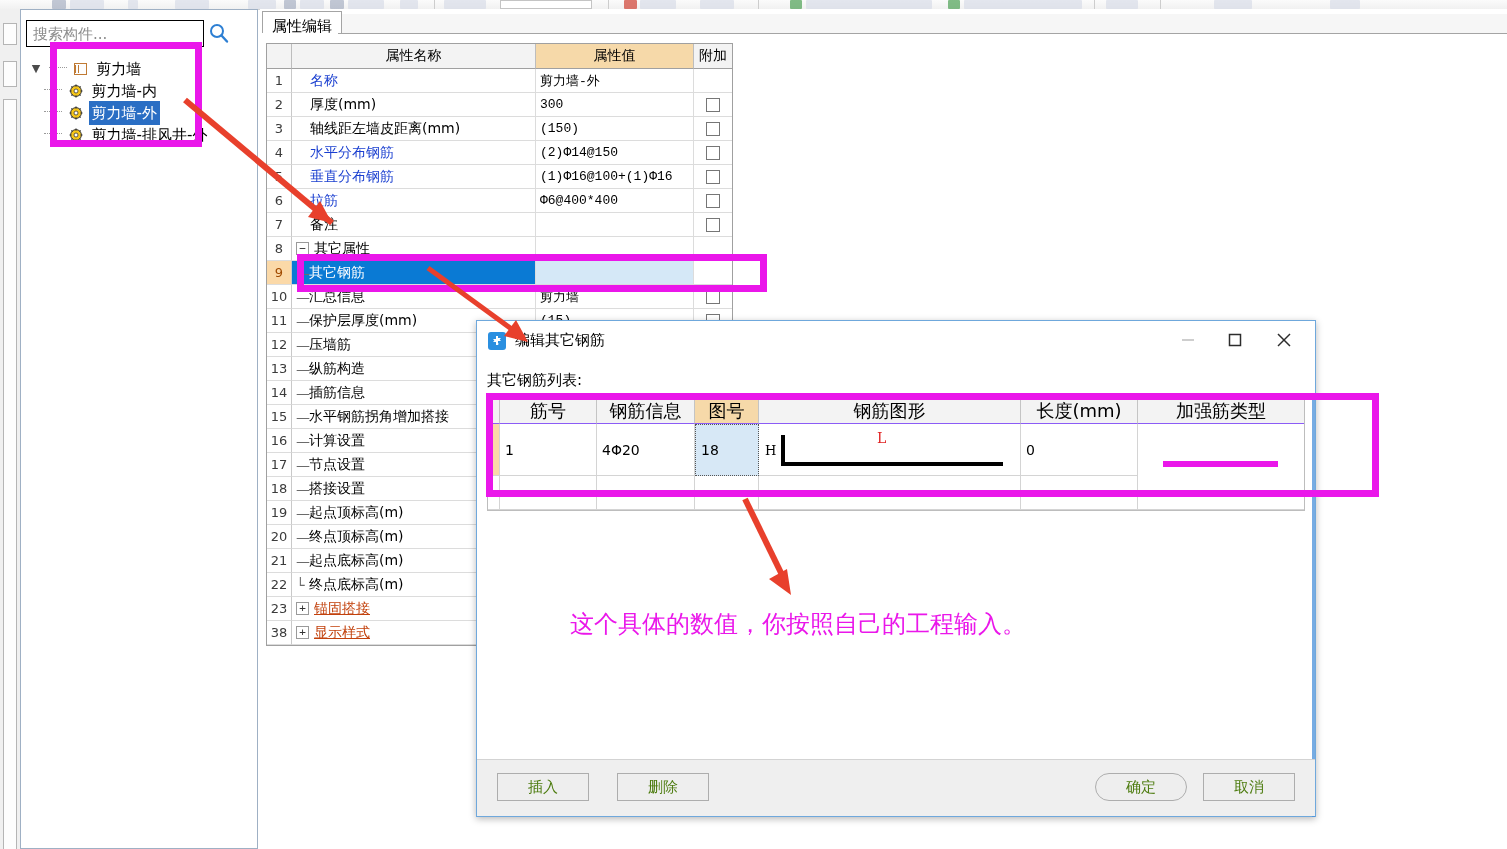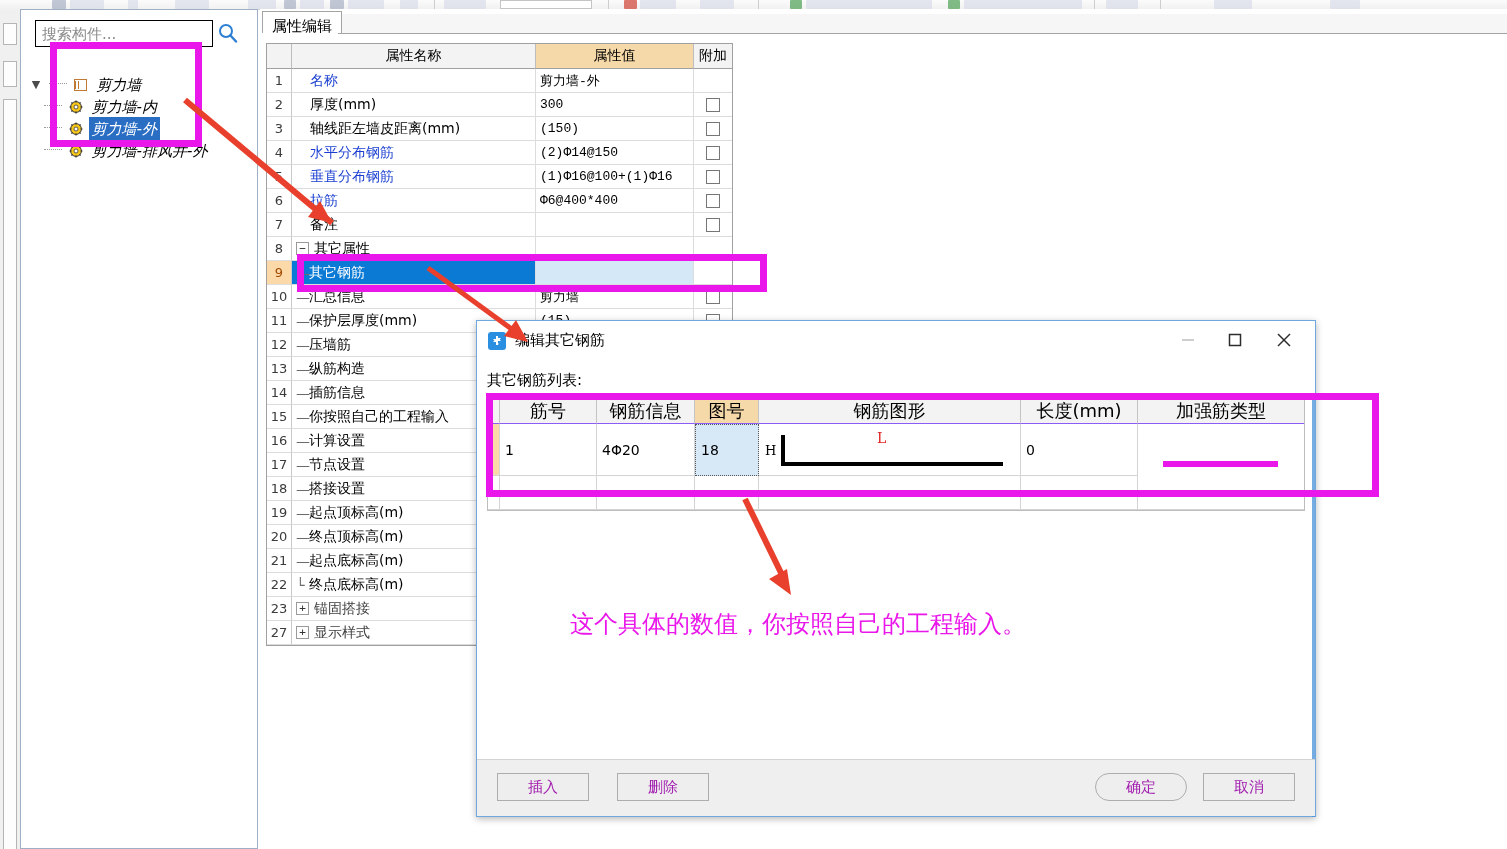--- a/index.html
+++ b/index.html
@@ -30,33 +30,33 @@
   }
   #left-outer-frame{
     position:absolute;left:20px;top:0px;width:238px;height:840px;
     background:#ffffff;border:1px solid #9fb0c4;box-sizing:border-box;
   }
   #left-rail{
     position:absolute;left:0;top:0;width:20px;height:840px;background:#f0f0f0;
   }
   .rail-box{position:absolute;left:3px;width:14px;background:#fdfdfd;border:1px solid #b5b5b5;box-sizing:border-box;}
 
-  #search-row{position:absolute;left:26px;top:11px;width:202px;height:27px;margin-left:9px;}
+  #search-row{position:absolute;left:26px;top:11px;width:202px;height:27px;}
   #search-input{
     position:absolute;left:0;top:0;width:178px;height:27px;box-sizing:border-box;
     border:1px solid #000;background:#fff;color:#8c8c8c;font-size:15px;
     padding:0 6px;line-height:25px;font-family:"DejaVu Sans",sans-serif;
     outline:none;
   }
   #search-input::placeholder{color:#8c8c8c;opacity:1;}
   #search-icon{
     position:absolute;left:182px;top:2px;width:22px;height:22px;cursor:pointer;
   }
 
-  #tree{position:absolute;left:28px;top:64px;width:206px;font-style:italic;}
+  #tree{position:absolute;left:28px;top:48px;width:206px;}
   .tree-row{position:relative;height:22px;line-height:22px;white-space:nowrap;font-size:15px;}
   .tree-row .expander{display:inline-block;width:16px;text-align:center;color:#4b4b4b;font-size:11px;vertical-align:middle;}
   .tree-row .dots{display:inline-block;width:18px;height:1px;vertical-align:middle;
      border-top:1px dotted #9a9a9a;margin-right:0px;position:relative;top:-1px;}
   .tree-row .ic{display:inline-block;width:17px;height:15px;vertical-align:-3px;position:relative;}
   .tree-label{display:inline-block;vertical-align:middle;padding:1px 3px;font-size:15px;letter-spacing:0px;}
   .tree-row.selected .tree-label{background:#2a6ec4;color:#fff;}
   
   .ic.folder:before{content:"";position:absolute;left:2px;top:1px;width:13px;height:12px;
     background:#fdfdfd;border:1px solid #c07a33;box-sizing:border-box;}
@@ -106,21 +106,21 @@
   .pg-row.sel .cell.c-num{background:#fbd9a8;color:#a14a00;}
   .pg-row.sel .cell.c-name{background:#0a7ad4;color:#fff;}
   .pg-row.sel .cell.c-val{background:#d5e8f7;}
   .pg-row.sel .cell.c-att{background:#fff;}
   .chk{width:14px;height:14px;border:1px solid #767676;background:#fff;box-sizing:border-box;}
   .ind{display:inline-block;width:14px;}
   .dash{display:inline-block;width:13px;color:#6b6b6b;}
   .pmbox{display:inline-block;width:13px;height:13px;line-height:11px;text-align:center;
      border:1px solid #9a9a9a;background:#fff;font-size:11px;color:#333;margin-right:5px;
      vertical-align:middle;box-sizing:border-box;font-family:"DejaVu Sans Mono",monospace;}
-  .gray-txt{color:#404040;}
+  .gray-txt{color:#c2410c;text-decoration:underline;}
 
   
   #dialog{
     position:absolute;left:476px;top:320px;width:840px;height:497px;
     background:#fff;border:1px solid #6fa8dc;box-sizing:border-box;
     box-shadow:0 2px 7px rgba(0,0,0,.28);
   }
   #dlg-title{height:38px;position:relative;background:#fff;border-bottom:1px solid #e6e6e6;}
   #dlg-icon{position:absolute;left:11px;top:11px;width:18px;height:18px;border-radius:3px;
     background:#2a8fe0;}
@@ -158,21 +158,21 @@
   #shape-L{position:absolute;left:118px;top:6px;font-size:14px;color:#e02020;font-family:"DejaVu Serif",serif;}
   #shape-v{position:absolute;left:22px;top:11px;width:4px;height:31px;background:#000;}
   #shape-h{position:absolute;left:22px;top:38px;width:222px;height:4px;background:#000;}
 
   #dlg-foot{
     position:absolute;left:0;bottom:0;width:838px;height:56px;background:#efefef;
     border-top:1px solid #d3d3d3;
   }
   .dbtn{
     position:absolute;top:13px;height:28px;width:92px;background:#eeeeee;
-    border:1px solid #adadad;box-sizing:border-box;font-size:15px;color:#a21caf;
+    border:1px solid #adadad;box-sizing:border-box;font-size:15px;color:#4d7c0f;
     display:flex;align-items:center;justify-content:center;cursor:pointer;
     font-family:"DejaVu Sans",sans-serif;
   }
   #btn-insert{left:20px;} #btn-delete{left:140px;}
   #btn-ok{right:128px;border-radius:14px;} #btn-cancel{right:20px;}
 
   
   #dlg-scroll{position:absolute;right:0;top:38px;width:3px;height:420px;background:#4a90d9;opacity:.75;}
 
   
@@ -466,21 +466,21 @@
             <span class="dash">—</span>
             <span>插筋信息</span>
           </div>
           <div class="cell c-val"></div>
           <div class="cell c-att"></div>
         </div>
         <div class="pg-row">
           <div class="cell c-num">15</div>
           <div class="cell c-name">
             <span class="dash">—</span>
-            <span>你按照自己的工程输入</span>
+            <span>水平钢筋拐角增加搭接</span>
           </div>
           <div class="cell c-val"></div>
           <div class="cell c-att"></div>
         </div>
         <div class="pg-row">
           <div class="cell c-num">16</div>
           <div class="cell c-name">
             <span class="dash">—</span>
             <span>计算设置</span>
           </div>
@@ -544,21 +544,21 @@
         <div class="pg-row">
           <div class="cell c-num">23</div>
           <div class="cell c-name">
             <span class="pmbox">+</span>
             <span class="gray-txt">锚固搭接</span>
           </div>
           <div class="cell c-val"></div>
           <div class="cell c-att"></div>
         </div>
         <div class="pg-row">
-          <div class="cell c-num">27</div>
+          <div class="cell c-num">38</div>
           <div class="cell c-name">
             <span class="pmbox">+</span>
             <span class="gray-txt">显示样式</span>
           </div>
           <div class="cell c-val"></div>
           <div class="cell c-att"></div>
         </div>
       </div>
   </div>
 </div>

